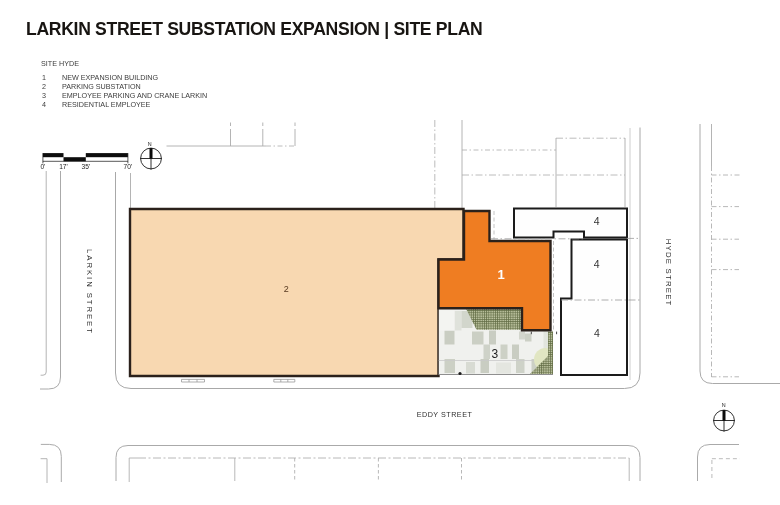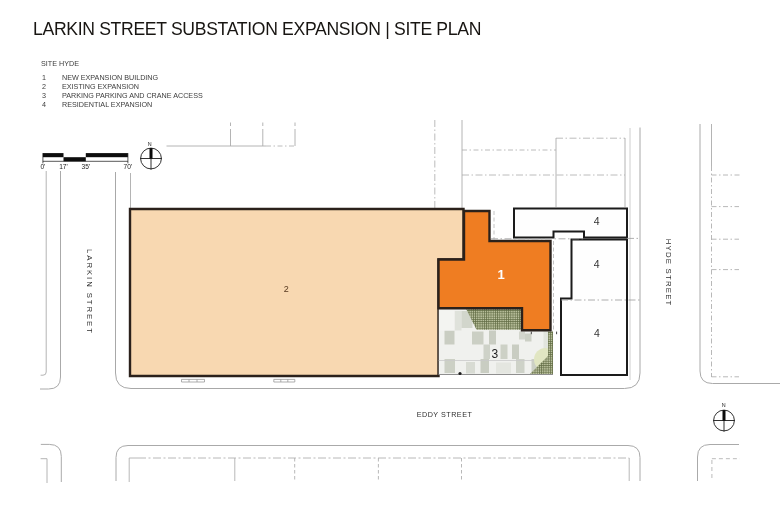--- a/index.html
+++ b/index.html
@@ -1,34 +1,34 @@
 <!DOCTYPE html>
 <html><head><meta charset="utf-8">
 <style>
 html,body{margin:0;padding:0;background:#fff;width:780px;height:505px;overflow:hidden}
 body{font-family:"Liberation Sans",sans-serif;position:relative}
 .abs{position:absolute}
 </style></head>
 <body>
 
-<div class="abs" style="left:33px;top:19px;font-size:17.6px;font-weight:normal;color:#181512;white-space:nowrap;letter-spacing:-0.32px">LARKIN STREET SUBSTATION EXPANSION | SITE PLAN</div>
+<div class="abs" style="left:26px;top:19px;font-size:17.6px;font-weight:bold;color:#181512;white-space:nowrap;letter-spacing:-0.32px">LARKIN STREET SUBSTATION EXPANSION | SITE PLAN</div>
 
 <div class="abs" style="left:41px;top:58.5px;font-size:7.2px;color:#3c3c3c">SITE HYDE</div>
 
 <div class="abs" style="left:42px;top:72.6px;font-size:7.2px;color:#3c3c3c">1</div>
 <div class="abs" style="left:62px;top:72.6px;font-size:7.2px;color:#3c3c3c">NEW EXPANSION BUILDING</div>
 
 <div class="abs" style="left:42px;top:81.8px;font-size:7.2px;color:#3c3c3c">2</div>
-<div class="abs" style="left:62px;top:81.8px;font-size:7.2px;color:#3c3c3c">EXISTING EXPANSION</div>
+<div class="abs" style="left:62px;top:81.8px;font-size:7.2px;color:#3c3c3c">PARKING SUBSTATION</div>
 
 <div class="abs" style="left:42px;top:91px;font-size:7.2px;color:#3c3c3c">3</div>
-<div class="abs" style="left:62px;top:91px;font-size:7.2px;color:#3c3c3c">PARKING PARKING AND CRANE ACCESS</div>
+<div class="abs" style="left:62px;top:91px;font-size:7.2px;color:#3c3c3c">EMPLOYEE PARKING AND CRANE LARKIN</div>
 
 <div class="abs" style="left:42px;top:100.2px;font-size:7.2px;color:#3c3c3c">4</div>
-<div class="abs" style="left:62px;top:100.2px;font-size:7.2px;color:#3c3c3c">RESIDENTIAL EXPANSION</div>
+<div class="abs" style="left:62px;top:100.2px;font-size:7.2px;color:#3c3c3c">RESIDENTIAL EMPLOYEE</div>
 
 <svg class="abs" style="left:0;top:0" width="780" height="505" viewBox="0 0 780 505">
 <defs>
 <pattern id="gh" width="2.2" height="2.2" patternUnits="userSpaceOnUse">
 <rect width="2.2" height="2.2" fill="#a9b188"></rect>
 <path d="M0,0.3H2.2M0.3,0V2.2" stroke="#5f6b44" stroke-width="0.65" fill="none"></path>
 <rect x="1.2" y="1.2" width="0.75" height="0.75" fill="#e0e4cf"></rect>
 </pattern>
 <clipPath id="a3clip">
         <path d="M438.5,308.3 L522,308.3 L522,330.3 L553,330.3 L553,374.5 L438.5,374.5 Z"></path>

